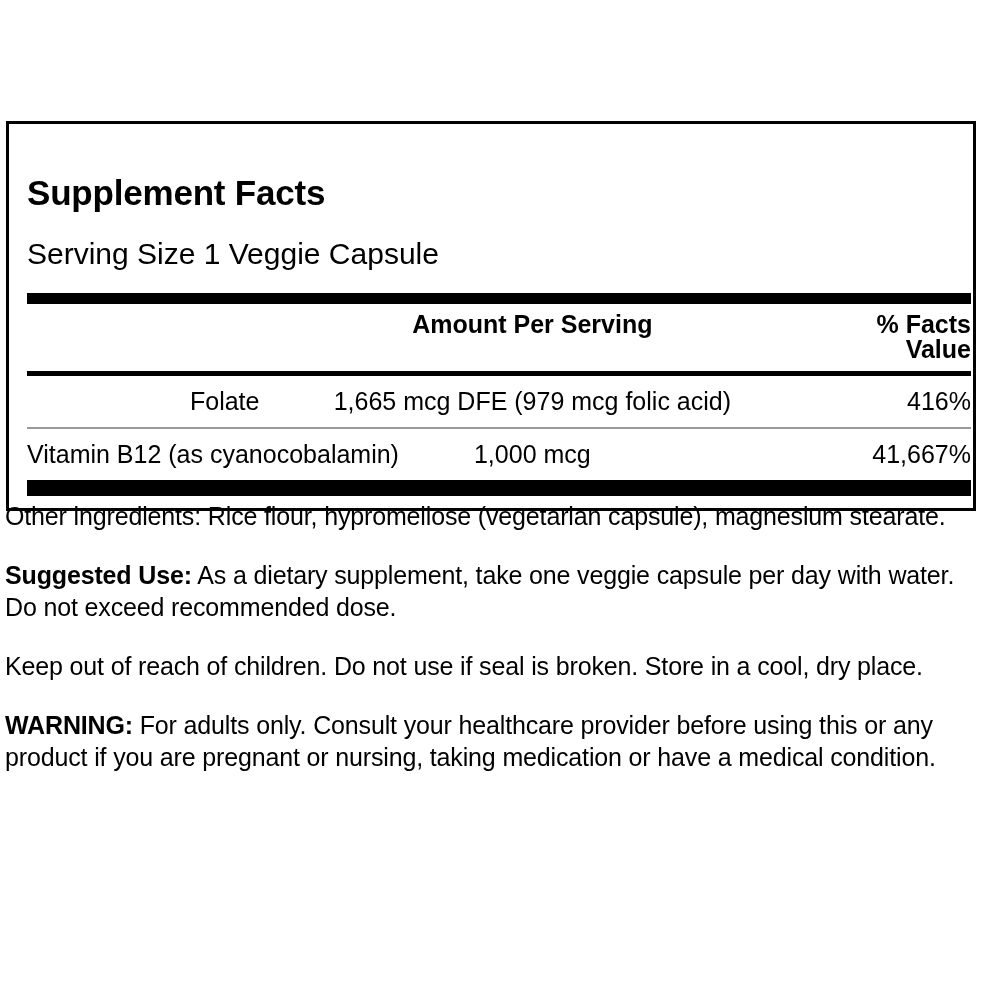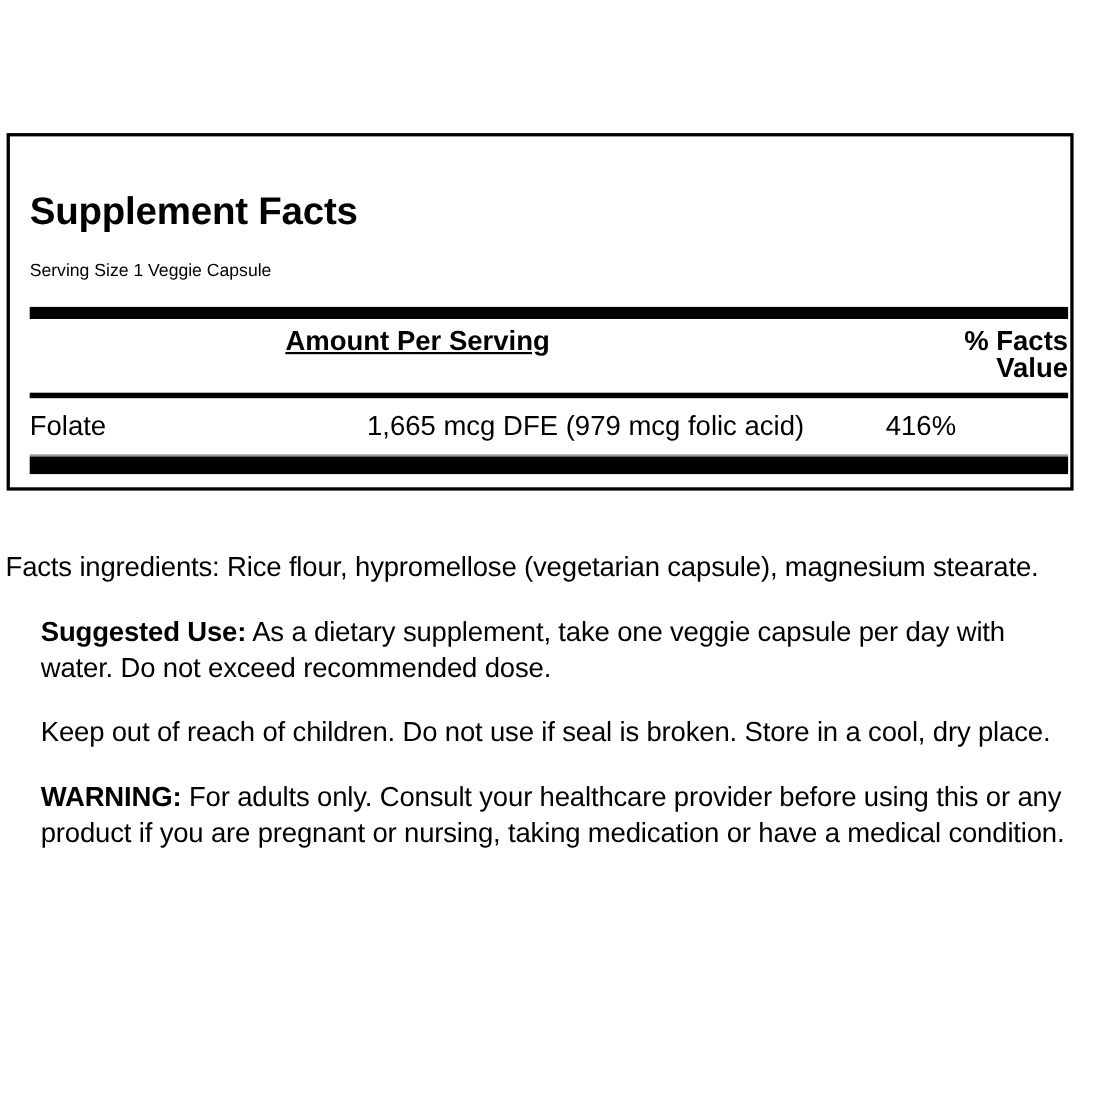--- a/index.html
+++ b/index.html
@@ -38,21 +38,21 @@
   .sf-title {
     font-size: 35px;
     font-weight: bold;
     letter-spacing: -0.2px;
     line-height: 1;
     margin: 0;
     padding-top: 51px;
   }
 
   .sf-serving {
-    font-size: 16px;
+    font-size: 30px;
     font-weight: normal;
     line-height: 1;
     margin: 0;
     padding-top: 29px;
   }
 
   
   .rule-thick {
     height: 11px;
     background: #000000;
@@ -85,51 +85,51 @@
   .col-name   { width: 230px; }
   .col-amount { width: 540px; }
   .col-dv     { width: 164px; }
 
   .hdr-row td {
     font-size: 25px;
     font-weight: bold;
     line-height: 1;
     padding: 8px 0 9px 0;
   }
-  .hdr-amount { text-align: left; text-decoration: underline; }
+  .hdr-amount { text-align: center; }
   .hdr-dv     { text-align: right; }
 
   .data-row td {
     font-size: 25px;
     font-weight: normal;
     line-height: 1;
     padding: 13px 0 13px 0;
     white-space: nowrap;
   }
-  .cell-name   { text-align: left; }
+  .cell-name   { text-align: right; }
   .cell-amount { text-align: center; }
-  .cell-dv     { text-align: left; margin-top: 33px; }
+  .cell-dv     { text-align: right; margin-top: 33px; }
 
   
   .cell-name-wide { text-align: left; }
 
   
   .body-copy {
     position: absolute;
     left: 5px;
     top: 500px;
     width: 970px;
   }
   .para {
     font-size: 25px;
     line-height: 32px;
     margin: 0 0 0 0;
     letter-spacing: -0.15px;
   }
-  .para + .para { margin-top: 27px; margin-left: 32px; }
+  .para + .para { margin-top: 27px; }
   .para b { font-weight: bold; }
 </style>
 </head>
 <body>
 
 <div class="page">
 
   <div class="sf-panel">
 
     <div class="sf-title">Supplement Facts</div>
@@ -165,28 +165,42 @@
         <tr class="data-row">
           <td class="cell-name">Folate</td>
           <td class="cell-amount">1,665 mcg DFE (979 mcg folic acid)</td>
           <td class="cell-dv">416%</td>
         </tr>
       </tbody>
     </table>
 
     <div class="rule-thin"></div>
 
+    <table class="sf-table">
+      <colgroup>
+        <col class="col-name">
+        <col class="col-amount">
+        <col class="col-dv">
+      </colgroup>
+      <tbody>
+        <tr class="data-row">
+          <td class="cell-name-wide">Vitamin B12 (as cyanocobalamin)</td>
+          <td class="cell-amount">1,000 mcg</td>
+          <td class="cell-dv">41,667%</td>
+        </tr>
+      </tbody>
+    </table>
 
     <div class="rule-bottom"></div>
 
   </div>
 
   <div class="body-copy">
 
-    <p class="para"><span>Facts ingredients:</span><span> Rice flour, hypromellose (vegetarian capsule), magnesium stearate.</span></p>
+    <p class="para"><span>Other ingredients:</span><span> Rice flour, hypromellose (vegetarian capsule), magnesium stearate.</span></p>
 
     <p class="para"><b>Suggested Use:</b><span> As a dietary supplement, take one veggie capsule per day with water. Do not exceed recommended dose.</span></p>
 
     <p class="para"><span>Keep out of reach of children. Do not use if seal is broken. Store in a cool, dry place.</span></p>
 
     <p class="para"><b>WARNING:</b><span> For adults only. Consult your healthcare provider before using this or any product if you are pregnant or nursing, taking medication or have a medical condition.</span></p>
 
   </div>
 
 </div>

